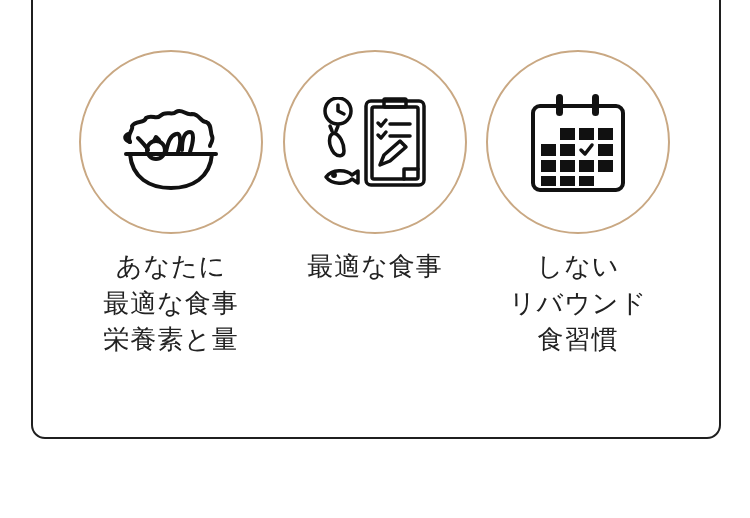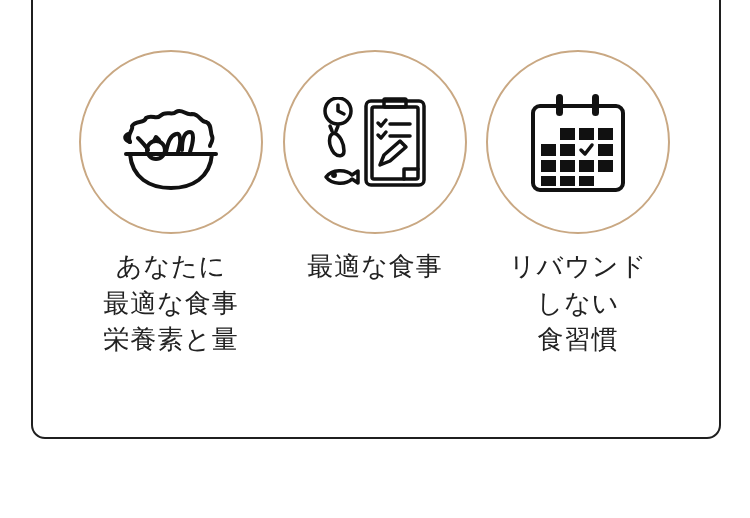--- a/index.html
+++ b/index.html
@@ -84,17 +84,17 @@
         <rect x="49" y="68" width="15" height="12"></rect>
         <rect x="68" y="68" width="15" height="12"></rect>
         <rect x="11" y="84" width="15" height="10"></rect>
         <rect x="30" y="84" width="15" height="10"></rect>
         <rect x="49" y="84" width="15" height="10"></rect>
       </g>
       <path d="M51 58 L 55 62 L 62 53" fill="none" stroke="#111" stroke-width="3.5" stroke-linecap="round" stroke-linejoin="round"></path>
     </svg>
   </div>
   <div class="label">
+    <span>しない</span>
     <span>リバウンド</span>
-    <span>しない</span>
     <span>食習慣</span>
   </div>
 </div>
 
 </body></html>

